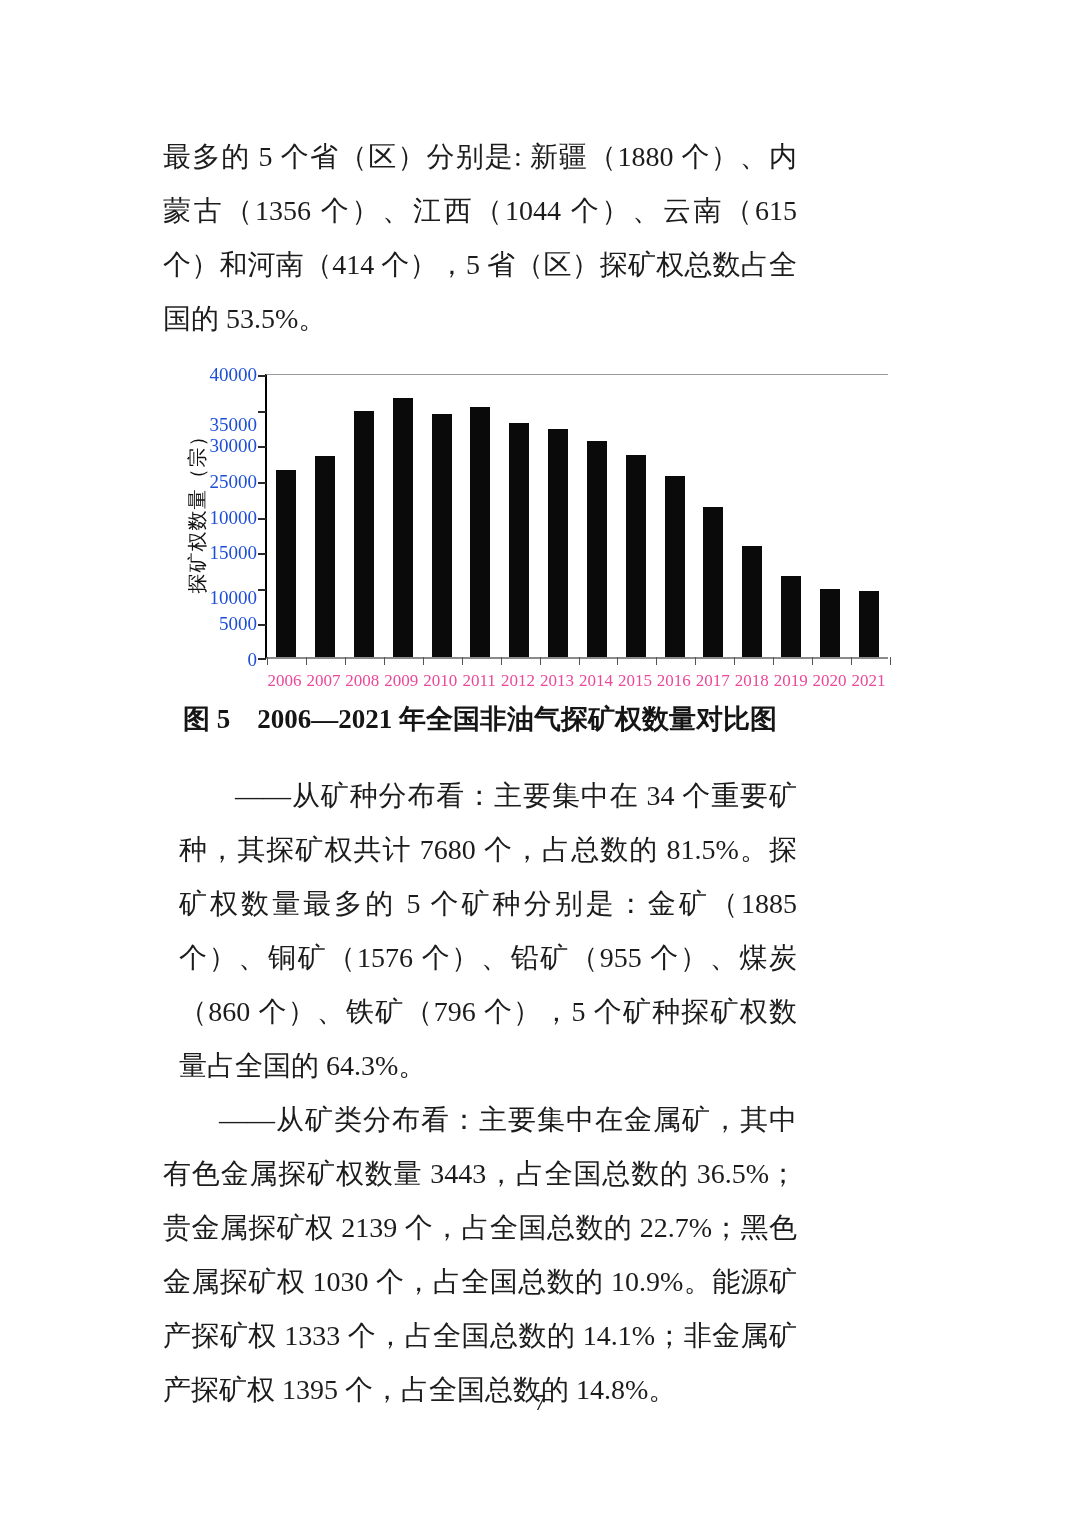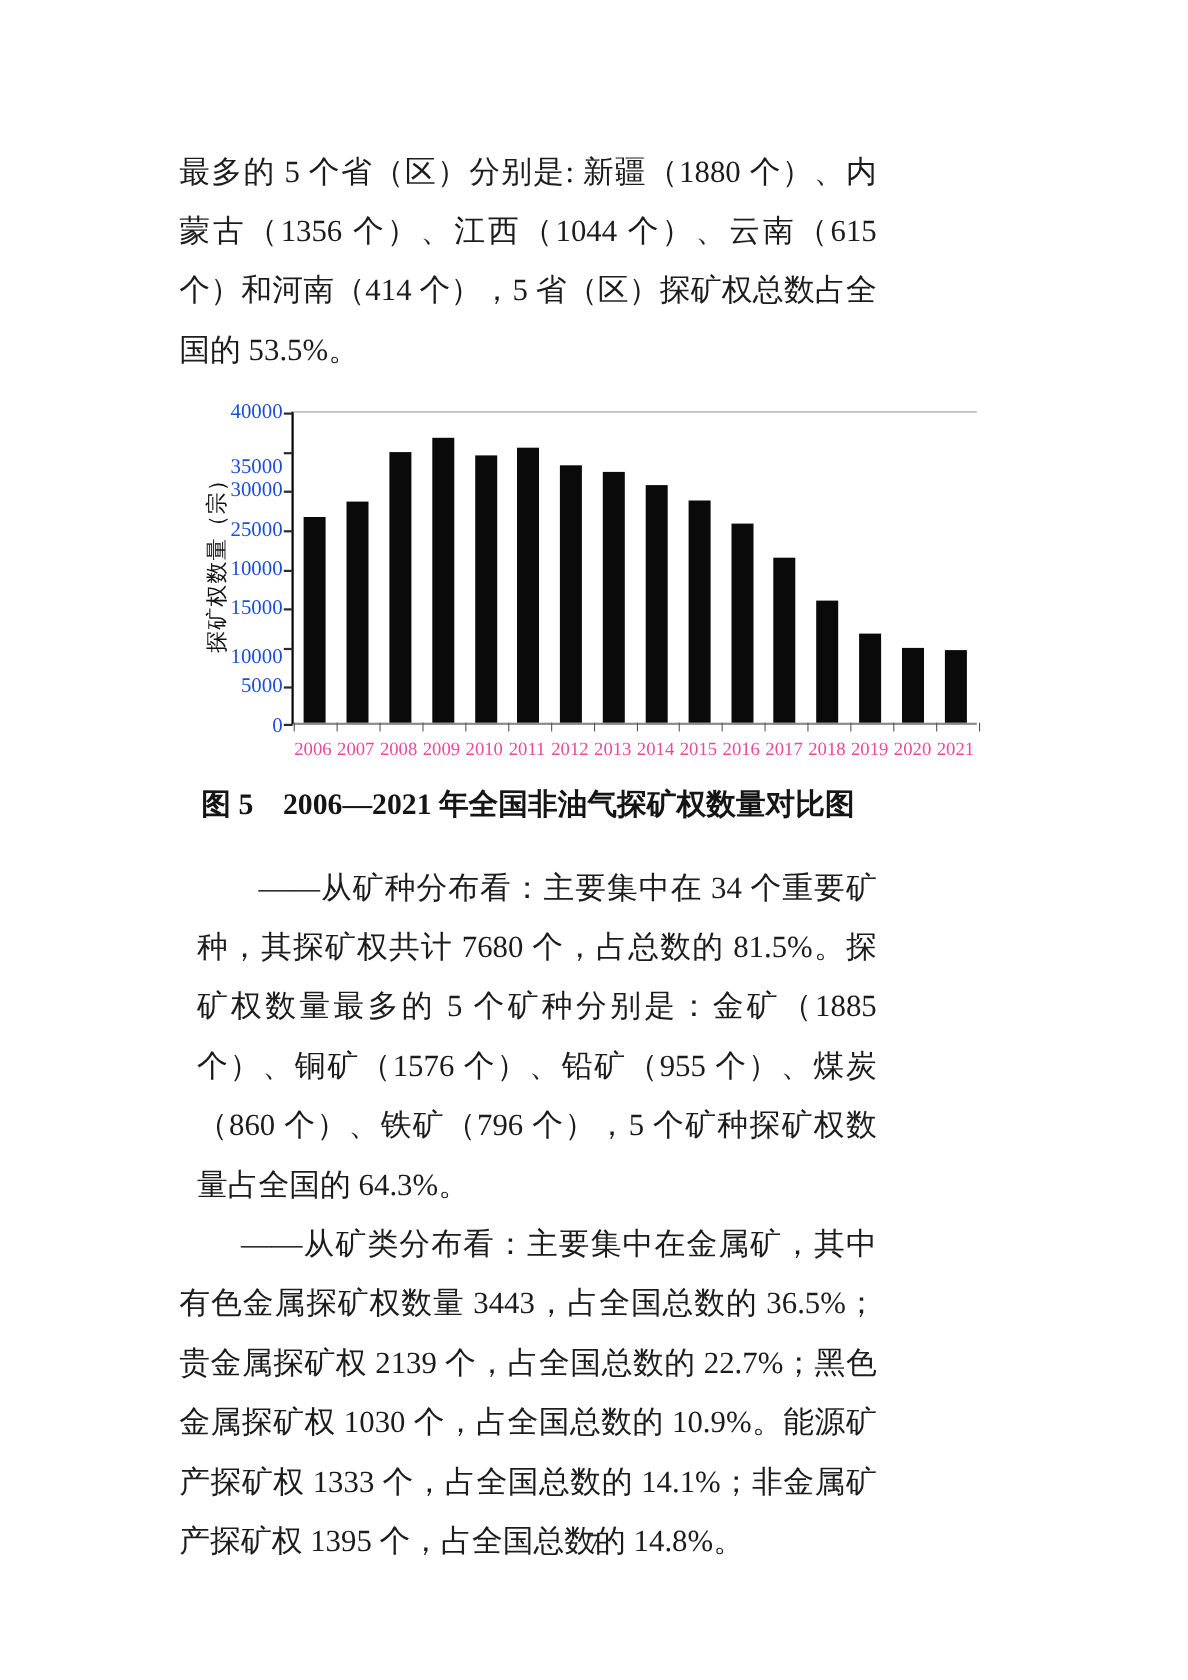--- a/index.html
+++ b/index.html
@@ -55,21 +55,20 @@
     font-family:"Liberation Serif","DejaVu Serif",serif;
   }
   .ytitle-wrap {
     position:absolute; left:-46px; top:136px; width:160px;
     text-align:center;
     transform:rotate(-90deg);
   }
   .ytitle { font-size:20px; color:#111; letter-spacing:1px; white-space:nowrap; }
 
   .caption {
-    margin-top:12px;
     text-align:center;
     font-size:27px;
     line-height:40px;
     font-weight:700;
     color:#151515;
   }
   .caption + .para { margin-top:30px;margin-left:16px; }
 
   .page-number {
     position:absolute; left:0; top:1390px; width:1080px;

